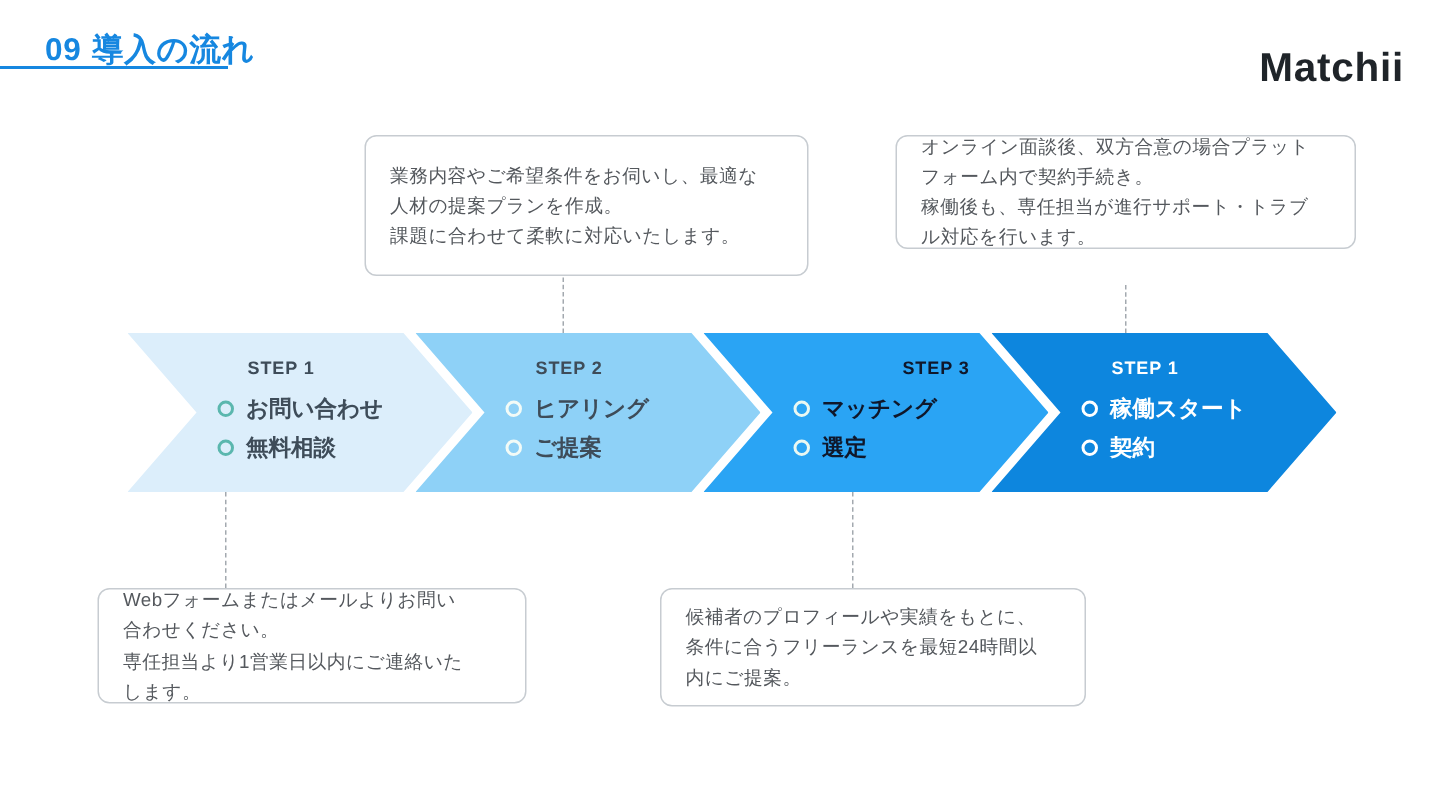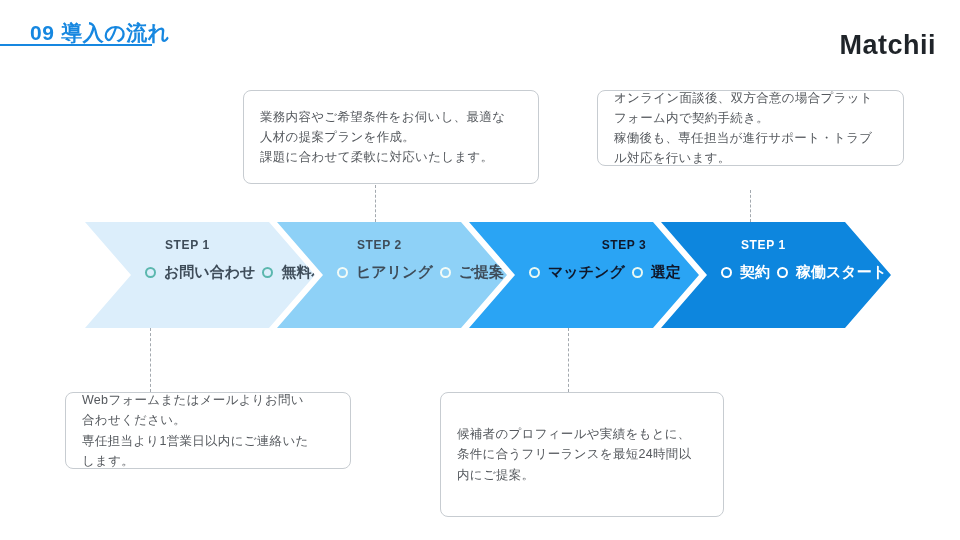--- a/index.html
+++ b/index.html
@@ -22,40 +22,40 @@
   .band{position:absolute;left:0;top:222px;width:960px;height:106px;}
   .chevron{
     position:absolute;top:0;width:230px;height:106px;
     clip-path:polygon(0 0,184px 0,230px 53px,184px 106px,0 106px,46px 53px);
   }
   .chevron .content{
     position:absolute;inset:0;display:flex;flex-direction:column;
     padding:16px 0 0 60px;box-sizing:border-box;
   }
   .step-label{font-size:12px;font-weight:bold;letter-spacing:.6px;margin-left:20px;}
-  .step-items{margin-top:11px;display:flex;flex-direction:row;gap:7px;}
+  .step-items{margin-top:11px;display:flex;flex-direction:column;gap:7px;}
   .step-item{display:flex;align-items:center;gap:8px;}
   .bullet-ring{
     width:7px;height:7px;border:2px solid #fff;border-radius:50%;
     background:transparent;flex:0 0 auto;
   }
   .item-text{font-size:15px;font-weight:bold;white-space:nowrap;}
   
   .callout{
     position:absolute;background:#ffffff;border:1px solid #c7ccd1;border-radius:8px;
     box-sizing:border-box;display:flex;align-items:center;padding:12px 16px;
   }
   .callout-text{
     font-size:12.5px;color:#54585d;line-height:1.62;white-space:pre-line;
     letter-spacing:.3px;
   }
   .co-top-step2{left:243px;top:90px;width:296px;height:94px;}
   .co-top-step4{left:597px;top:90px;width:307px;height:76px;}
   .co-bottom-step1{left:65px;top:392px;width:286px;height:77px;}
-  .co-bottom-step3{left:440px;top:392px;width:284px;height:125px;align-items:center;}
+  .co-bottom-step3{left:440px;top:392px;width:284px;height:79px;align-items:center;}
   
   .connector{position:absolute;width:0;border-left:1px dashed #a3a9af;}
   .conn-step2{left:375px;top:185px;height:37px;}
   .conn-step4{left:750px;top:190px;height:32px;}
   .conn-step1{left:150px;top:328px;height:64px;}
   .conn-step3{left:568px;top:328px;height:64px;}
 </style>
 </head>
 <body>
 
@@ -133,25 +133,25 @@
         </div>
       </div>
     </div>
 
     <div class="chevron" style="left: 661px; background: rgb(13, 134, 222);">
       <div class="content" style="color: rgb(255, 255, 255);">
         <div class="step-label">STEP 1</div>
         <div class="step-items">
           <div class="step-item">
             <span class="bullet-ring" style="border-color: rgb(255, 255, 255);"></span>
-            <span class="item-text">契約</span>
+            <span class="item-text">稼働スタート</span>
           </div>
           <div class="step-item">
             <span class="bullet-ring" style="border-color: rgb(255, 255, 255);"></span>
-            <span class="item-text">稼働スタート</span>
+            <span class="item-text">契約</span>
           </div>
         </div>
       </div>
     </div>
 
   </div>
 
   <div class="callout co-bottom-step1">
     <div class="callout-text">Webフォームまたはメールよりお問い
 合わせください。

